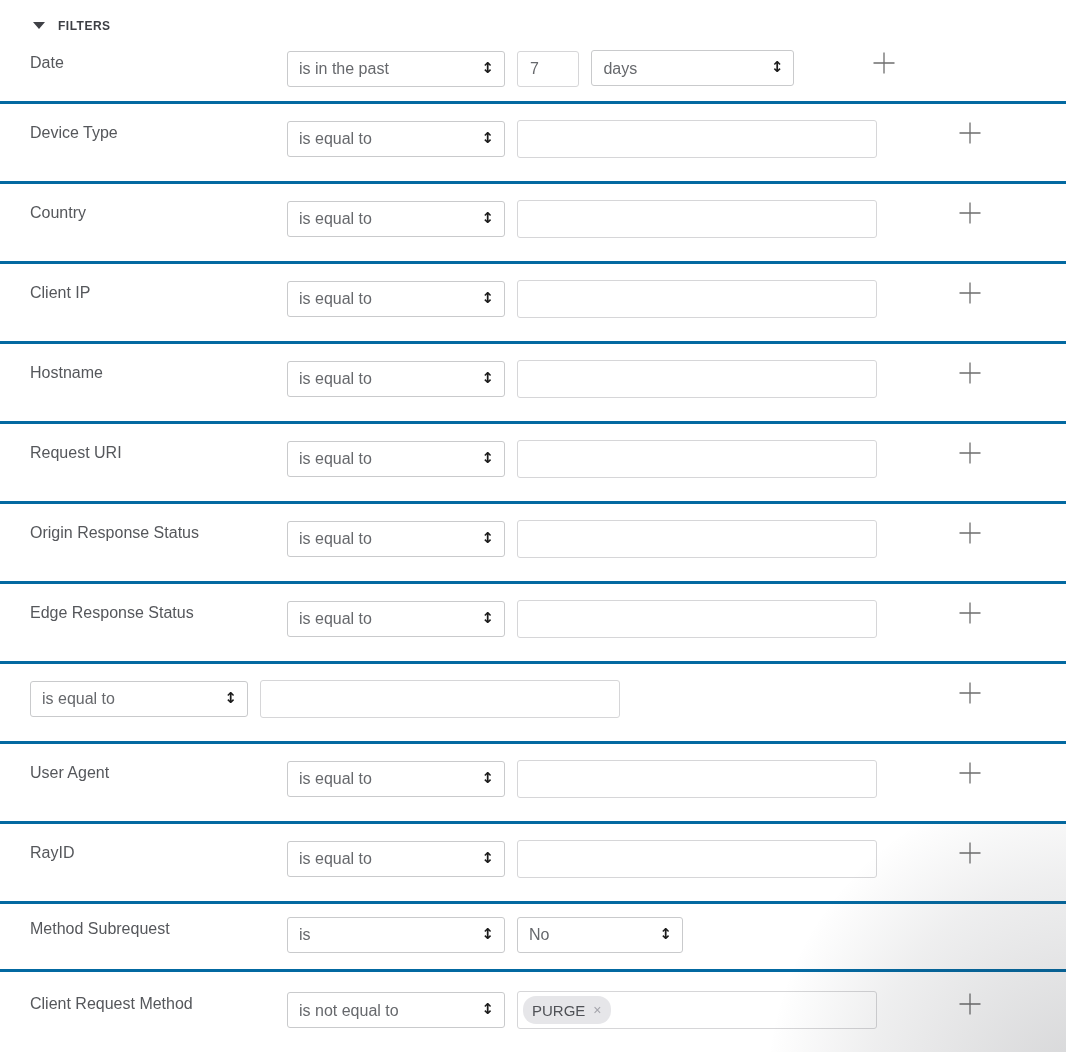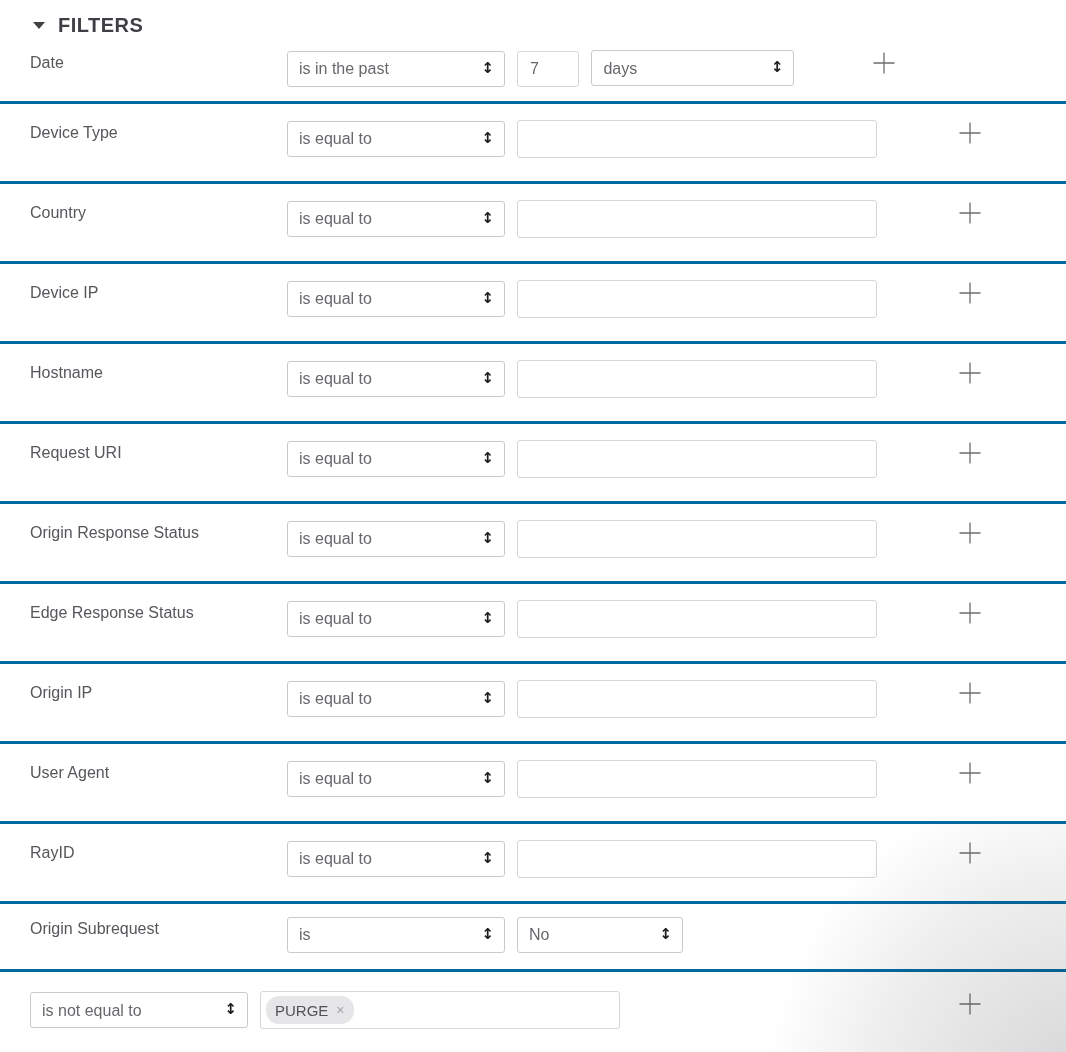--- a/index.html
+++ b/index.html
@@ -23,21 +23,21 @@
     cursor: pointer;
   }
   .caret {
     width: 0; height: 0;
     border-left: 6px solid transparent;
     border-right: 6px solid transparent;
     border-top: 7px solid #3f4146;
     display: inline-block;
   }
   .filters-title {
-    font-size: 20px;
+    font-size: 12px;
     font-weight: bold;
     color: #3d3f44;
     letter-spacing: 0.5px;
   }
 
   
   .row {
     position: relative;
     height: 80px;
     box-sizing: border-box;
@@ -242,21 +242,21 @@
 
     </span>
 
     <span class="add-btn">
       <svg width="24" height="24" viewBox="0 0 24 24">
         <path d="M12 1.5 V22.5 M1.5 12 H22.5" stroke="#6e6e6e" stroke-width="1.3" fill="none"></path>
       </svg>
     </span>
   </div>
     <div class="row">
-    <span class="flabel">Device IP</span>
+    <span class="flabel">Client IP</span>
     <span class="controls">
       <span class="select-wrap op-select">
         <select><option>is equal to</option></select>
         <span class="stepper">↕</span>
       </span>
 
       <span class="variant v-text">
         <input type="text" class="value-input" value="" style="">
       </span>
 
@@ -342,21 +342,20 @@
 
     </span>
 
     <span class="add-btn">
       <svg width="24" height="24" viewBox="0 0 24 24">
         <path d="M12 1.5 V22.5 M1.5 12 H22.5" stroke="#6e6e6e" stroke-width="1.3" fill="none"></path>
       </svg>
     </span>
   </div>
     <div class="row">
-    <span class="flabel">Origin IP</span>
     <span class="controls">
       <span class="select-wrap op-select">
         <select><option>is equal to</option></select>
         <span class="stepper">↕</span>
       </span>
 
       <span class="variant v-text">
         <input type="text" class="value-input" value="" style="">
       </span>
 
@@ -402,38 +401,39 @@
 
     </span>
 
     <span class="add-btn">
       <svg width="24" height="24" viewBox="0 0 24 24">
         <path d="M12 1.5 V22.5 M1.5 12 H22.5" stroke="#6e6e6e" stroke-width="1.3" fill="none"></path>
       </svg>
     </span>
   </div>
     <div class="row row-short">
-    <span class="flabel">Origin Subrequest</span>
+    <span class="flabel">Method Subrequest</span>
     <span class="controls">
       <span class="select-wrap op-select">
         <select><option>is</option></select>
         <span class="stepper">↕</span>
       </span>
 
       <span class="variant v-select">
         <span class="select-wrap vselect-wrap">
           <select><option>No</option></select>
           <span class="stepper">↕</span>
         </span>
       </span>
 
     </span>
 
   </div>
     <div class="row row-last">
+    <span class="flabel">Client Request Method</span>
     <span class="controls">
       <span class="select-wrap op-select">
         <select><option>is not equal to</option></select>
         <span class="stepper">↕</span>
       </span>
 
       <span class="variant v-tags">
         <span class="tags-box">
           <span class="tag">
             <span class="tag-label">PURGE</span>

